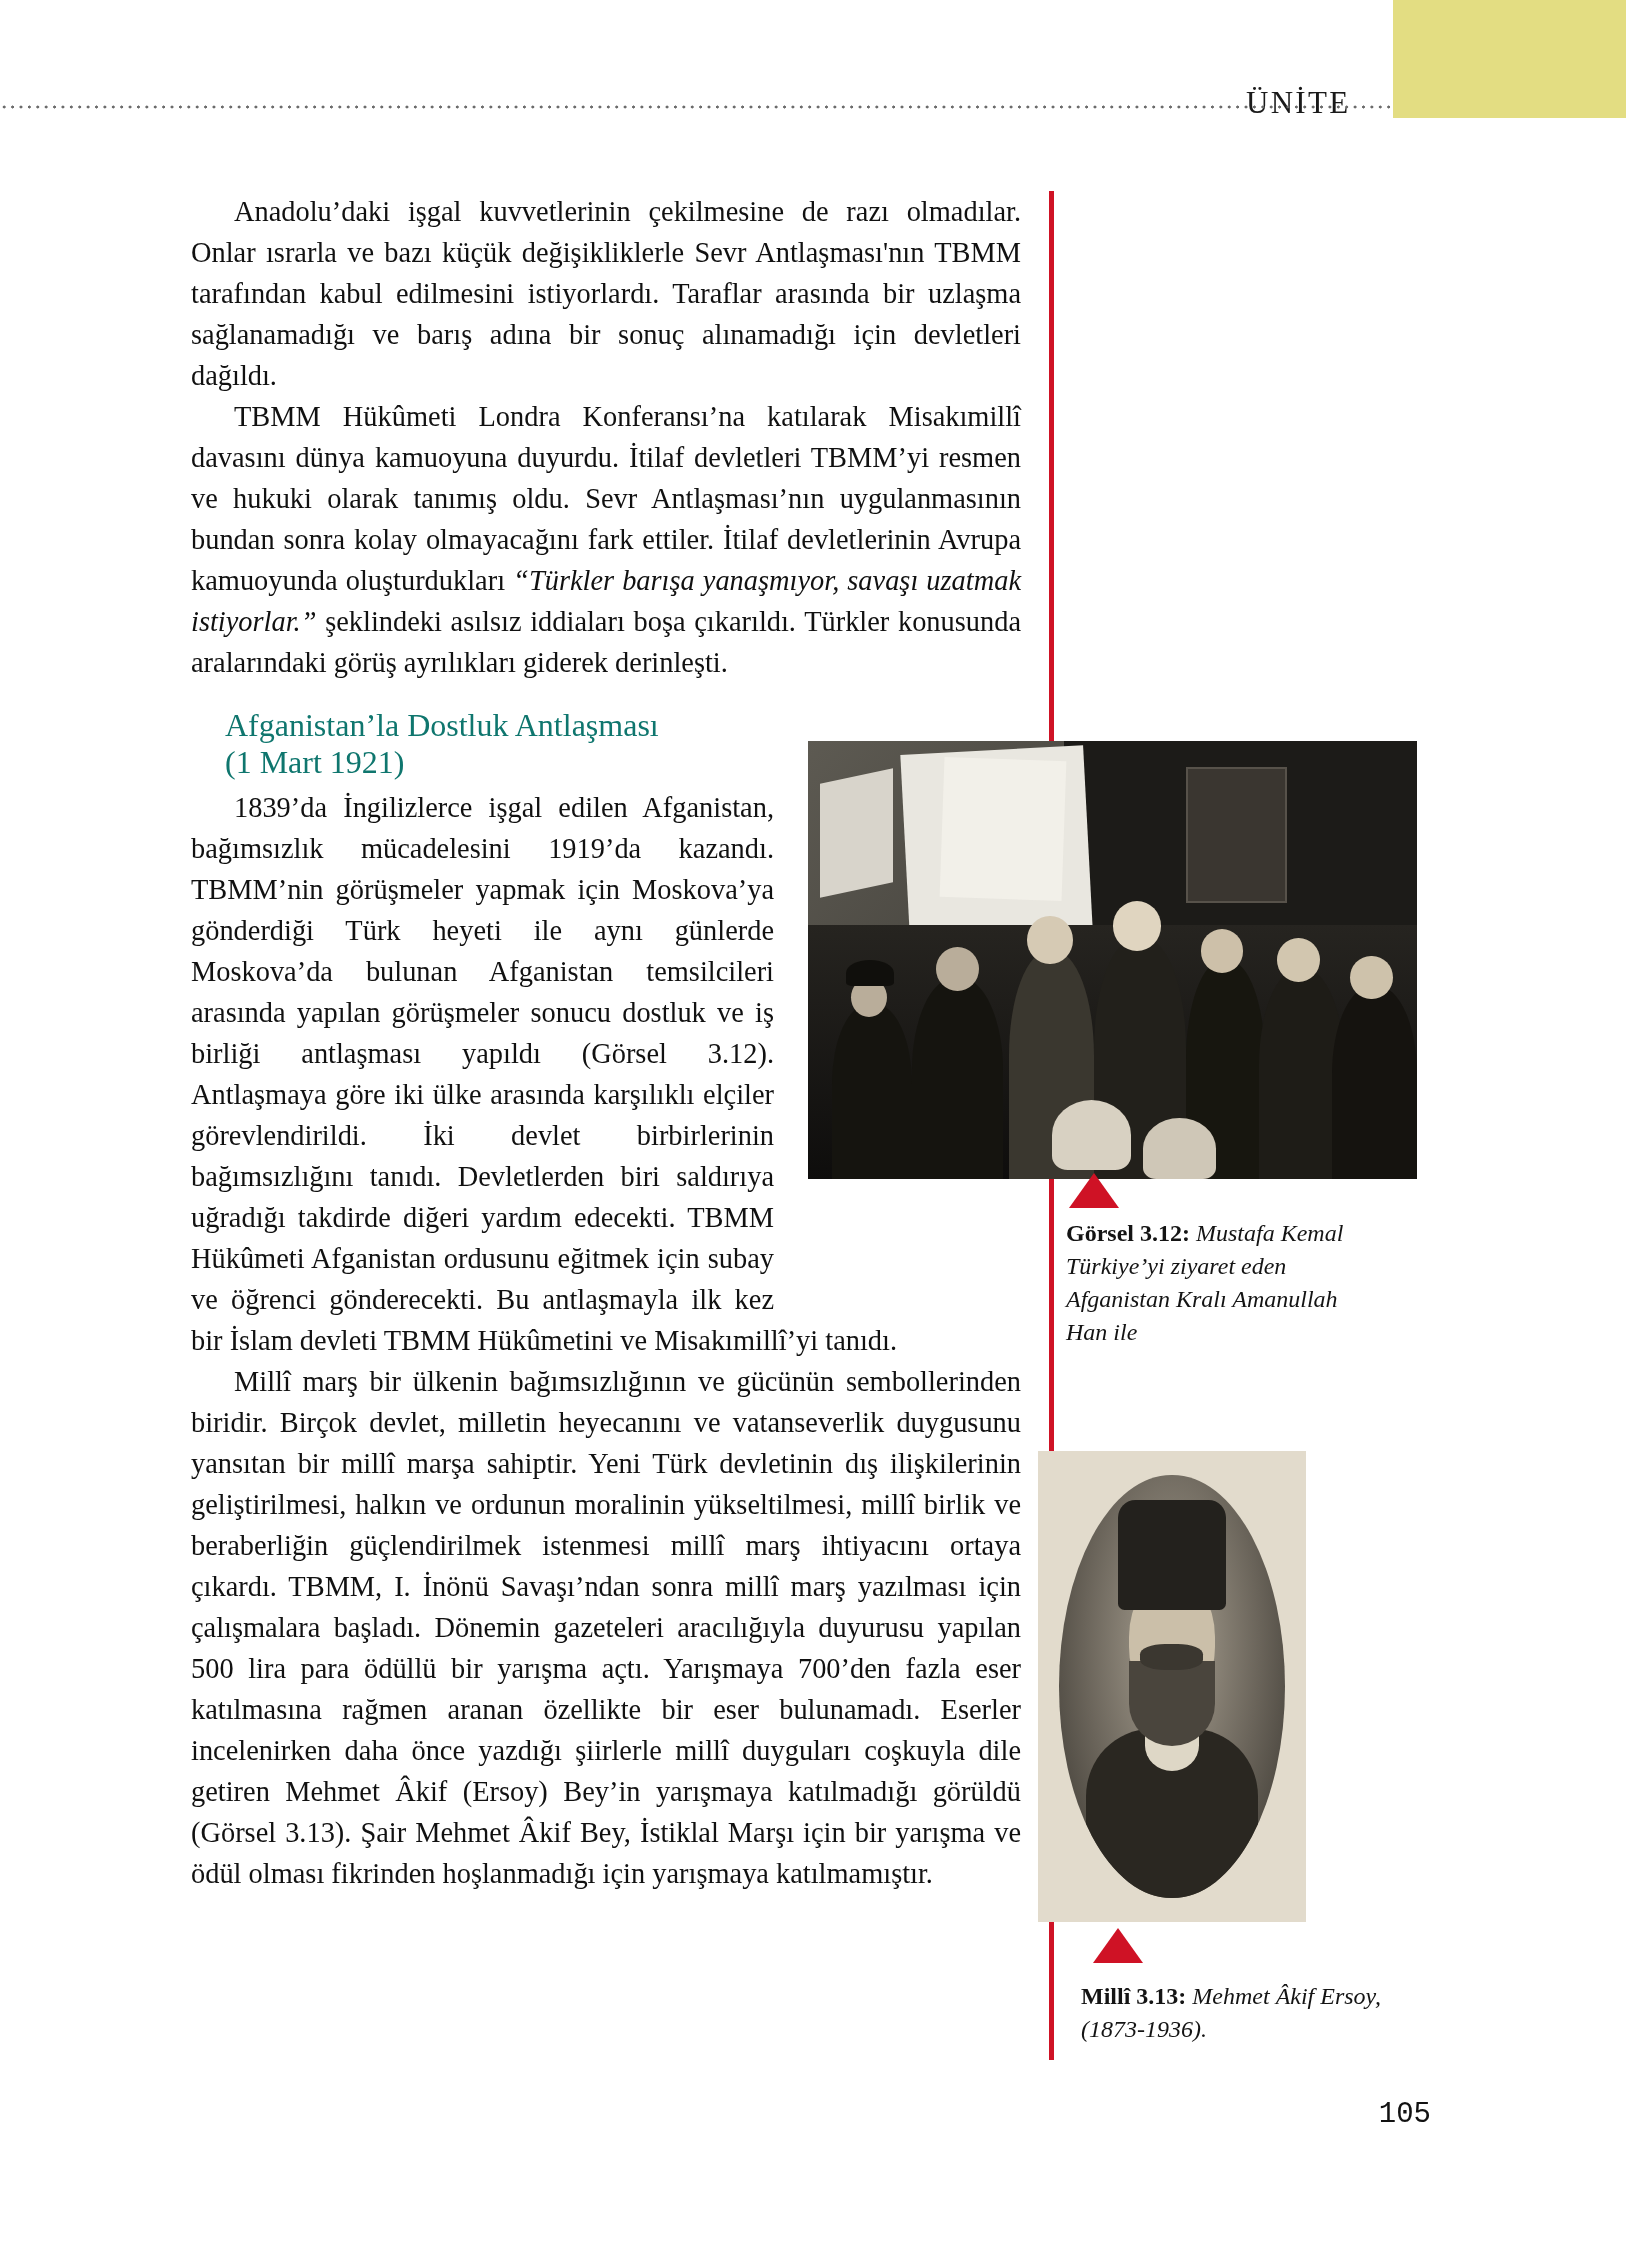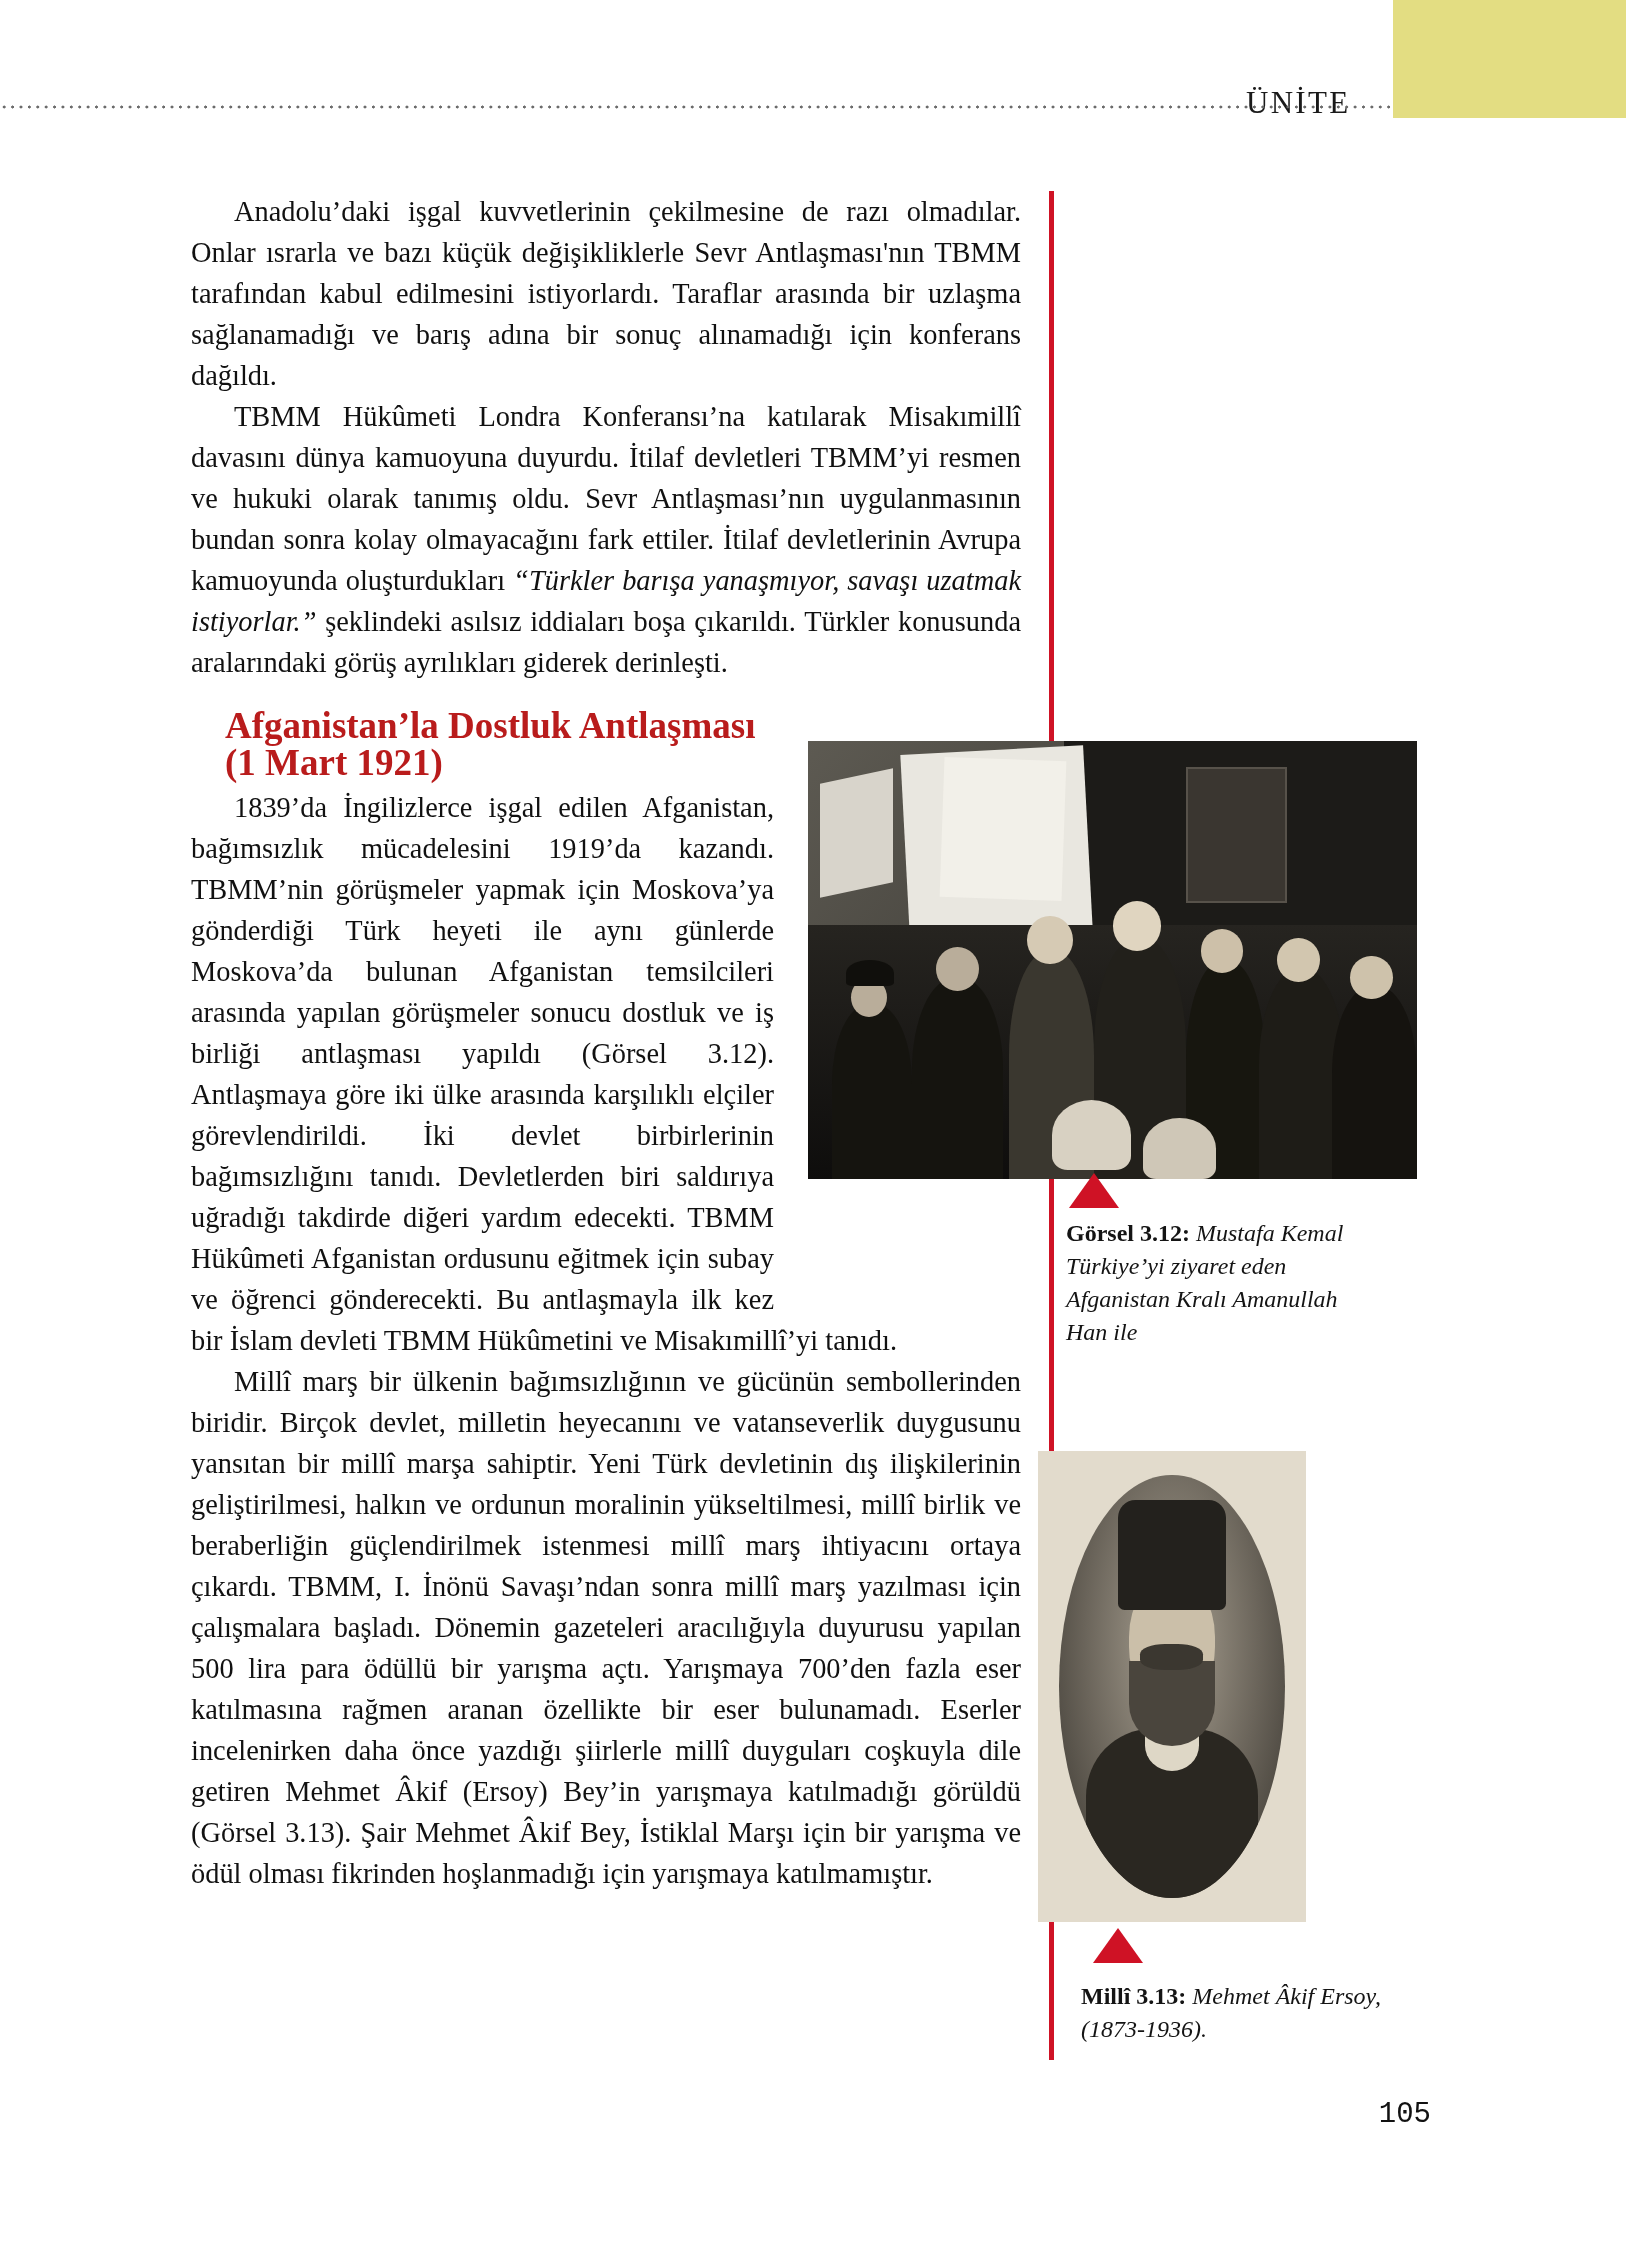--- a/index.html
+++ b/index.html
@@ -53,21 +53,21 @@
   
   .float-img-1{
     float:right;width:247px;height:517px;
     shape-outside:inset(0);
     margin:0 0 0 0;
   }
 
   h3.section-head{
     margin:24px 0 5.6px 0;
     font-family:"Liberation Serif","DejaVu Serif",serif;
-    font-size:37px;font-weight:700;color:#b91c1c;
+    font-size:32px;font-weight:400;color:#0f766e;
     line-height:37px;text-indent:34px;
   }
   h3.section-head .l2{display:block;text-indent:34px;}
 
   
   .photo-1{
     position:absolute;left:808px;top:741px;width:609px;height:438px;
     background:#141414;overflow:hidden;
   }
   .photo-2{
@@ -199,21 +199,21 @@
     </div>
   </div>
 
   <div class="tri tri-2"></div>
   <div class="caption cap-2">
     <b>Millî 3.13:</b><i> Mehmet Âkif Ersoy, (1873-1936).</i>
   </div>
 
   <div class="text-col">
 
-    <p>Anadolu’daki işgal kuvvetlerinin çekilmesine de razı olmadılar. Onlar ısrarla ve bazı küçük değişikliklerle Sevr Antlaşması'nın TBMM tarafından kabul edilmesini istiyorlardı. Taraflar arasında bir uzlaşma sağlanamadığı ve barış adına bir sonuç alınamadığı için konferans dağıldı.</p>
+    <p>Anadolu’daki işgal kuvvetlerinin çekilmesine de razı olmadılar. Onlar ısrarla ve bazı küçük değişikliklerle Sevr Antlaşması'nın TBMM tarafından kabul edilmesini istiyorlardı. Taraflar arasında bir uzlaşma sağlanamadığı ve barış adına bir sonuç alınamadığı için devletleri dağıldı.</p>
 
     <p><span>TBMM Hükûmeti Londra Konferansı’na katılarak Misakımillî davasını dünya kamuoyuna duyurdu. İtilaf devletleri TBMM’yi resmen ve hukuki olarak tanımış oldu. Sevr Antlaşması’nın uygulanmasının bundan sonra kolay olmayacağını fark ettiler. İtilaf devletlerinin Avrupa kamuoyunda oluşturdukları </span><em>“Türkler barışa yanaşmıyor, savaşı uzatmak istiyorlar.”</em><span> şeklindeki asılsız iddiaları boşa çıkarıldı. Türkler konusunda aralarındaki görüş ayrılıkları giderek derinleşti.</span></p>
 
     <h3 class="section-head">
       <span>Afganistan’la Dostluk Antlaşması</span>
       <span class="l2">(1 Mart 1921)</span>
     </h3>
 
     <div class="float-img-1"></div>
     <p>1839’da İngilizlerce işgal edilen Afganistan, bağımsızlık mücadelesini 1919’da kazandı. TBMM’nin görüşmeler yapmak için Moskova’ya gönderdiği Türk heyeti ile aynı günlerde Moskova’da bulunan Afganistan temsilcileri arasında yapılan görüşmeler sonucu dostluk ve iş birliği antlaşması yapıldı (Görsel 3.12). Antlaşmaya göre iki ülke arasında karşılıklı elçiler görevlendirildi. İki devlet birbirlerinin bağımsızlığını tanıdı. Devletlerden biri saldırıya uğradığı takdirde diğeri yardım edecekti. TBMM Hükûmeti Afganistan ordusunu eğitmek için subay ve öğrenci gönderecekti. Bu antlaşmayla ilk kez bir İslam devleti TBMM Hükûmetini ve Misakımillî’yi tanıdı.</p>

